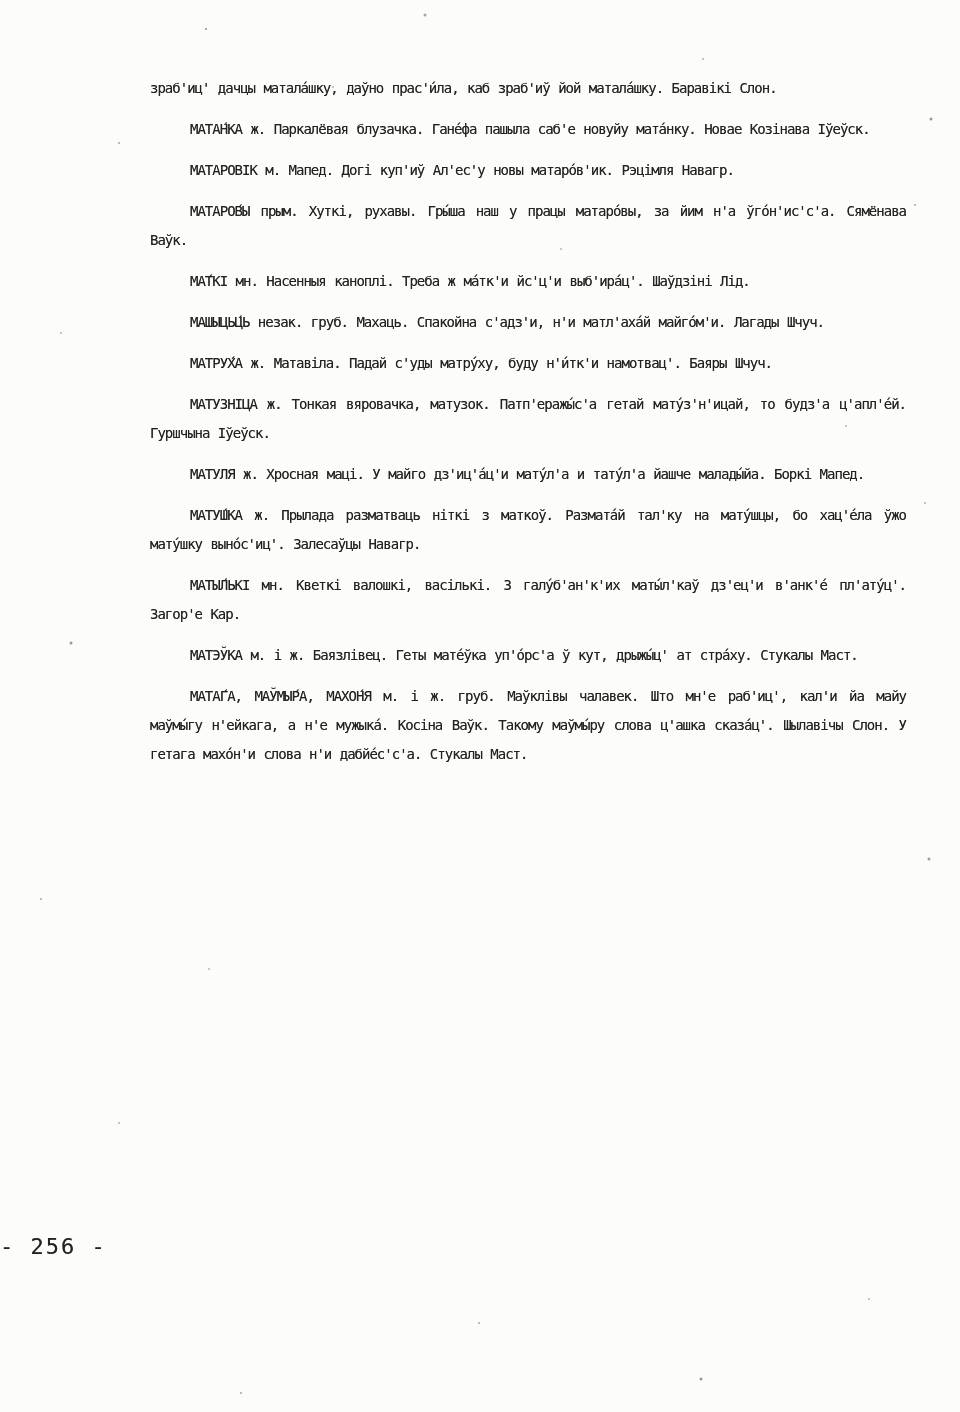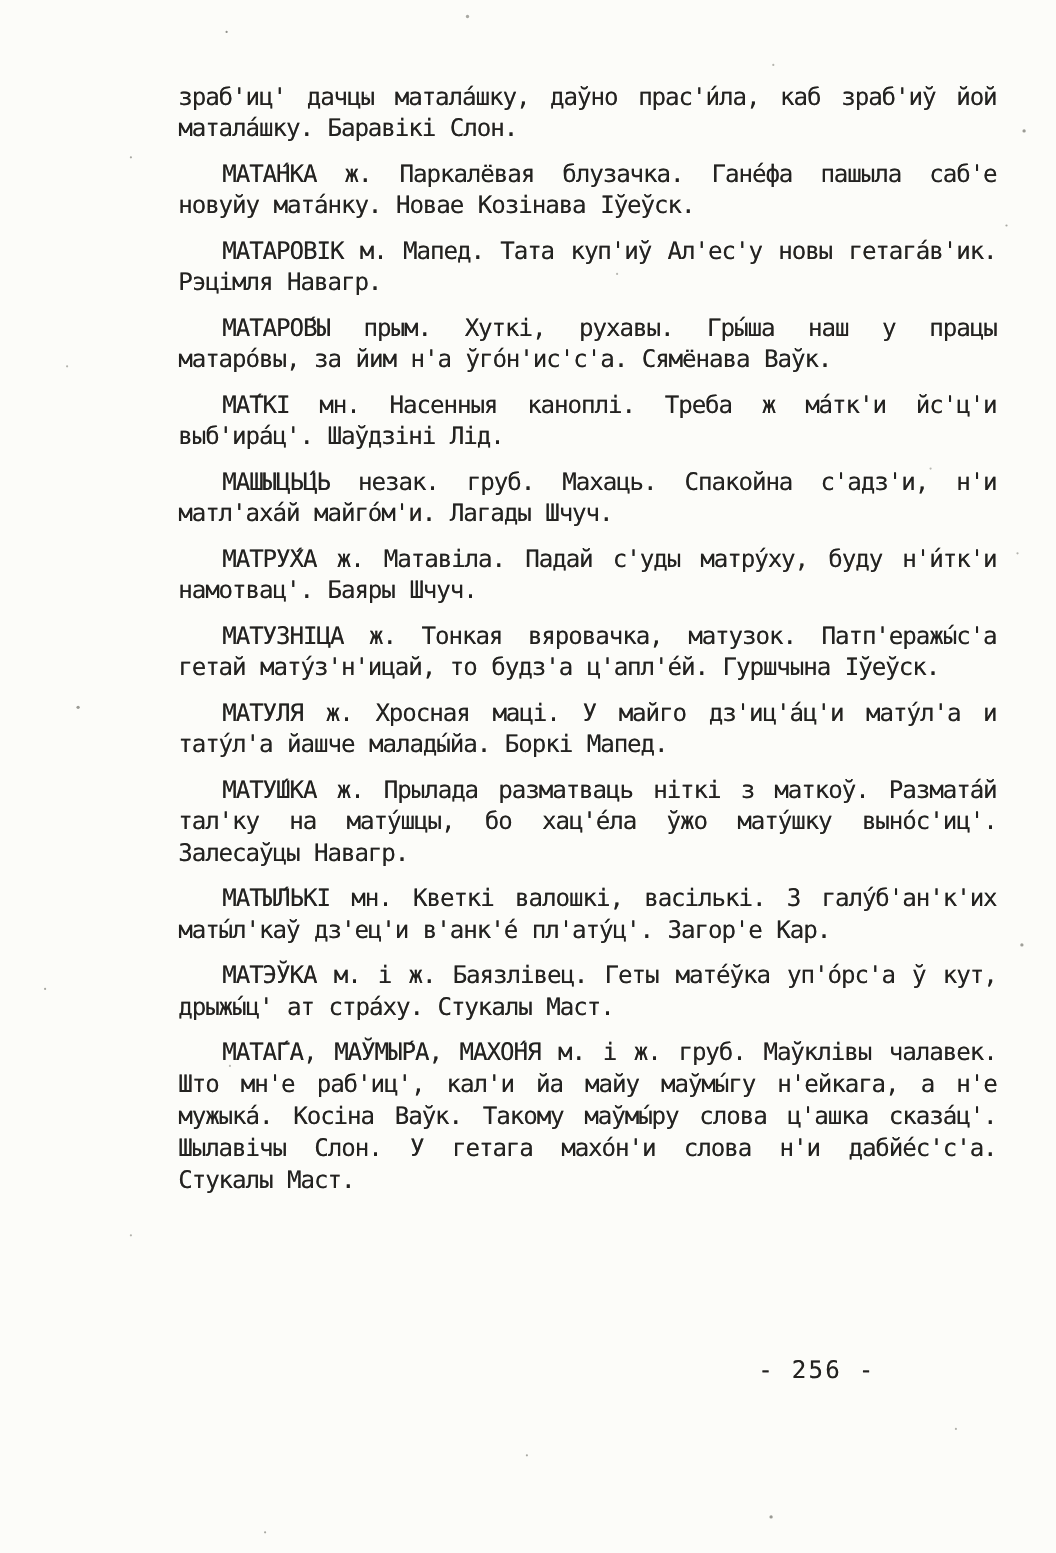--- a/index.html
+++ b/index.html
@@ -16,38 +16,38 @@
     font-family: "DejaVu Sans Mono", "Liberation Mono", monospace;
     color: #232220;
   }
   .text-block {
     position: absolute;
     left: 150px;
     top: 74px;
     width: 756px;
   }
   .entry {
-    margin: 0 0 12px 12px;
-    font-size: 22px;
+    margin: 0 0 12px 0;
+    font-size: 14px;
     letter-spacing: -1px;
     line-height: 29px;
     text-align: justify;
     text-indent: 40px;
     text-shadow: 0 0 0.6px rgba(35, 34, 32, 0.55);
     word-spacing: 1px;
   }
   .entry.no-indent {
     text-indent: 0;
   }
   .pagenum {
     position: absolute;
     top: 1234px;
     left: 0;
     width: 796px;
-    text-align: right;
+    text-align: left;
     font-size: 22px;
     letter-spacing: 2px;
     text-shadow: 0 0 0.6px rgba(35, 34, 32, 0.5);
   }
   
   .speckles {
     position: absolute;
     top: 0; left: 0;
     width: 2px; height: 2px;
     border-radius: 50%;
@@ -77,21 +77,21 @@
 </style>
 </head>
 <body>
 
 <div class="paper">
   <div class="speckles"></div>
 
   <div class="text-block">
     <p class="entry no-indent"><span></span><span>зраб'иц' дачцы матала́шку, даўно прас'и́ла, каб зраб'иў йой матала́шку. Баравікі Слон.</span></p>
     <p class="entry"><span>МАТА́НКА</span><span> ж. Паркалёвая блузачка. Гане́фа пашыла саб'е новуйу мата́нку. Новае Козінава Іўеўск.</span></p>
-    <p class="entry"><span>МАТАРОВІК</span><span> м. Мапед. Тата куп'иў Ал'ес'у новы гетага́в'ик. Рэцімля Навагр.</span></p>
+    <p class="entry"><span>МАТАРОВІК</span><span> м. Мапед. Догі куп'иў Ал'ес'у новы матаро́в'ик. Рэцімля Навагр.</span></p>
     <p class="entry"><span>МАТАРО́ВЫ</span><span> прым. Хуткі, рухавы. Гры́ша наш у працы матаро́вы, за йим н'а ўго́н'ис'с'а. Сямёнава Ваўк.</span></p>
     <p class="entry"><span>МА́ТКІ</span><span> мн. Насенныя каноплі. Треба ж ма́тк'и йс'ц'и выб'ира́ц'. Шаўдзіні Лід.</span></p>
     <p class="entry"><span>МАШЫЦЬ́ЦЬ</span><span> незак. груб. Махаць. Спакойна с'адз'и, н'и матл'аха́й майго́м'и. Лагады Шчуч.</span></p>
     <p class="entry"><span>МАТРУ́ХА</span><span> ж. Матавіла. Падай с'уды матру́ху, буду н'и́тк'и намотвац'. Баяры Шчуч.</span></p>
     <p class="entry"><span>МАТУЗНІЦА</span><span> ж. Тонкая вяровачка, матузок. Патп'еражы́с'а гетай мату́з'н'ицай, то будз'а ц'апл'е́й. Гуршчына Іўеўск.</span></p>
     <p class="entry"><span>МАТУЛЯ</span><span> ж. Хросная маці. У майго дз'иц'а́ц'и мату́л'а и тату́л'а йашче малады́йа. Боркі Мапед.</span></p>
     <p class="entry"><span>МАТУ́ШКА</span><span> ж. Прылада разматваць ніткі з маткоў. Размата́й тал'ку на мату́шцы, бо хац'е́ла ўжо мату́шку выно́с'иц'. Залесаўцы Навагр.</span></p>
     <p class="entry"><span>МАТЫ́ЛЬКІ</span><span> мн. Кветкі валошкі, васількі. З галу́б'ан'к'их маты́л'каў дз'ец'и в'анк'е́ пл'ату́ц'. Загор'е Кар.</span></p>
     <p class="entry"><span>МАТЭЎКА</span><span> м. і ж. Баязлівец. Геты мате́ўка уп'о́рс'а ў кут, дрыжы́ц' ат стра́ху. Стукалы Маст.</span></p>
     <p class="entry"><span>МАТА́ГА, МАЎМЫ́РА, МАХО́НЯ</span><span> м. і ж. груб. Маўклівы чалавек. Што мн'е раб'иц', кал'и йа майу маўмы́гу н'ейкага, а н'е мужыка́. Косіна Ваўк. Такому маўмы́ру слова ц'ашка сказа́ц'. Шылавічы Слон. У гетага махо́н'и слова н'и дабйе́с'с'а. Стукалы Маст.</span></p>

